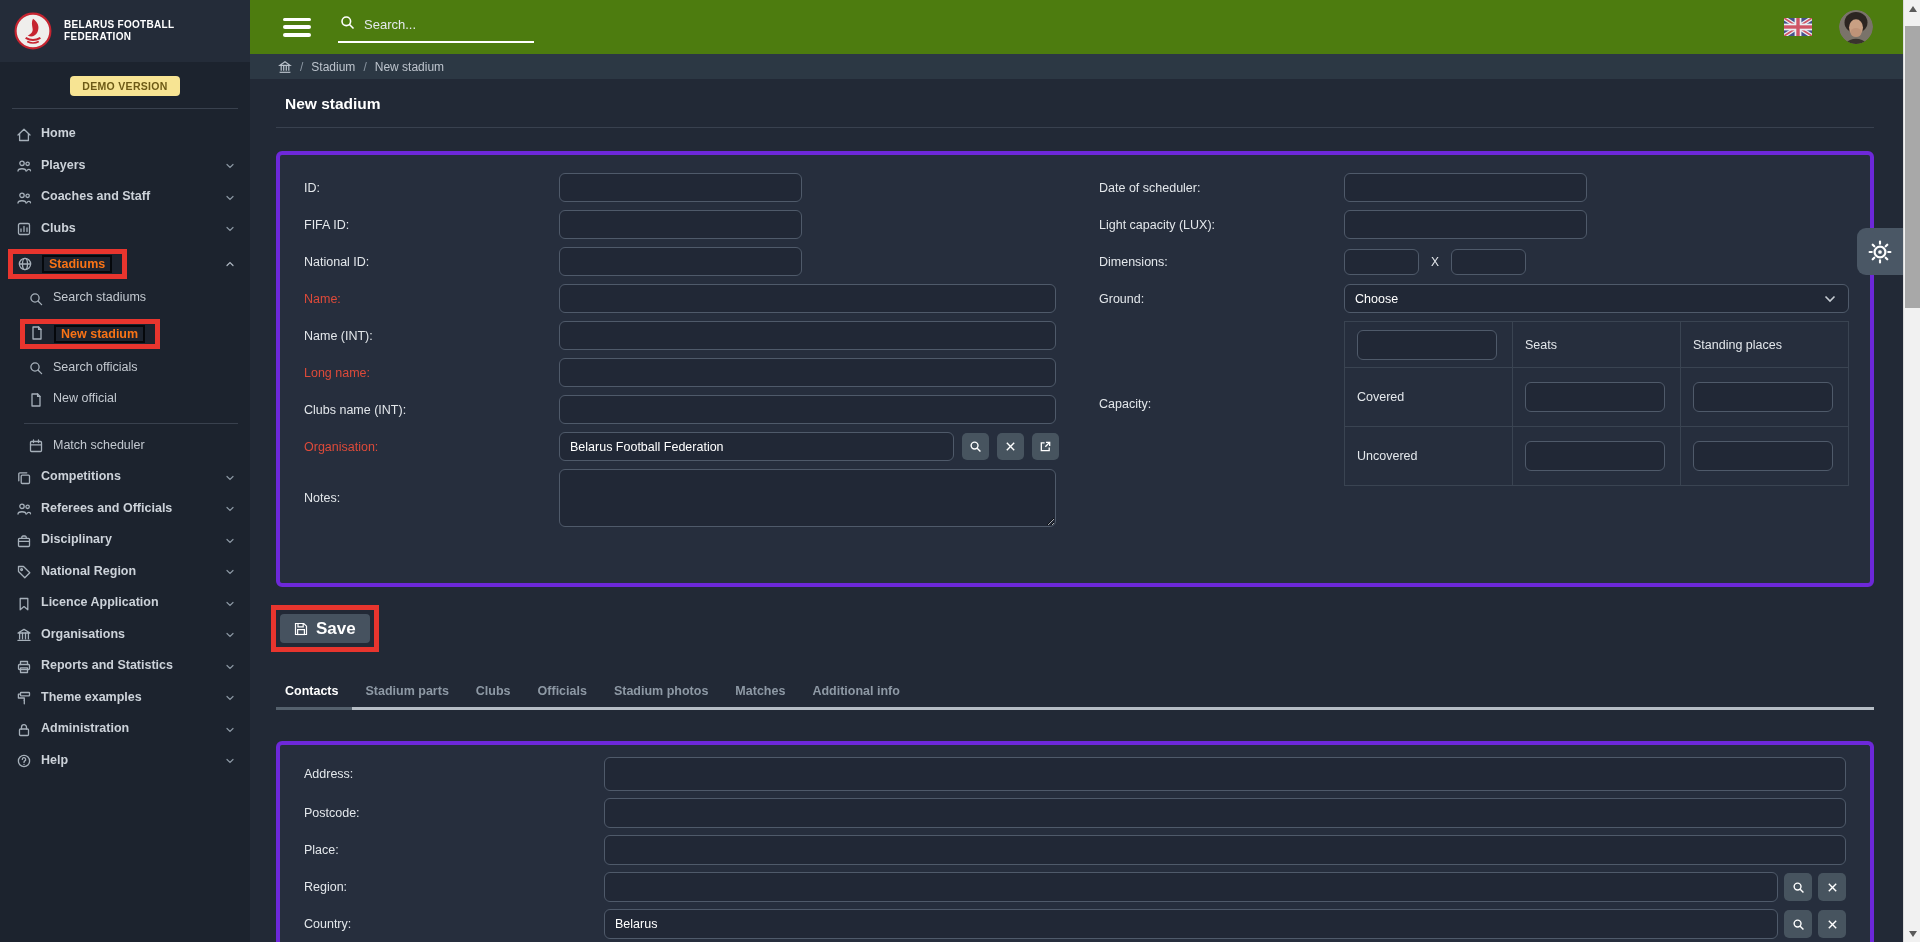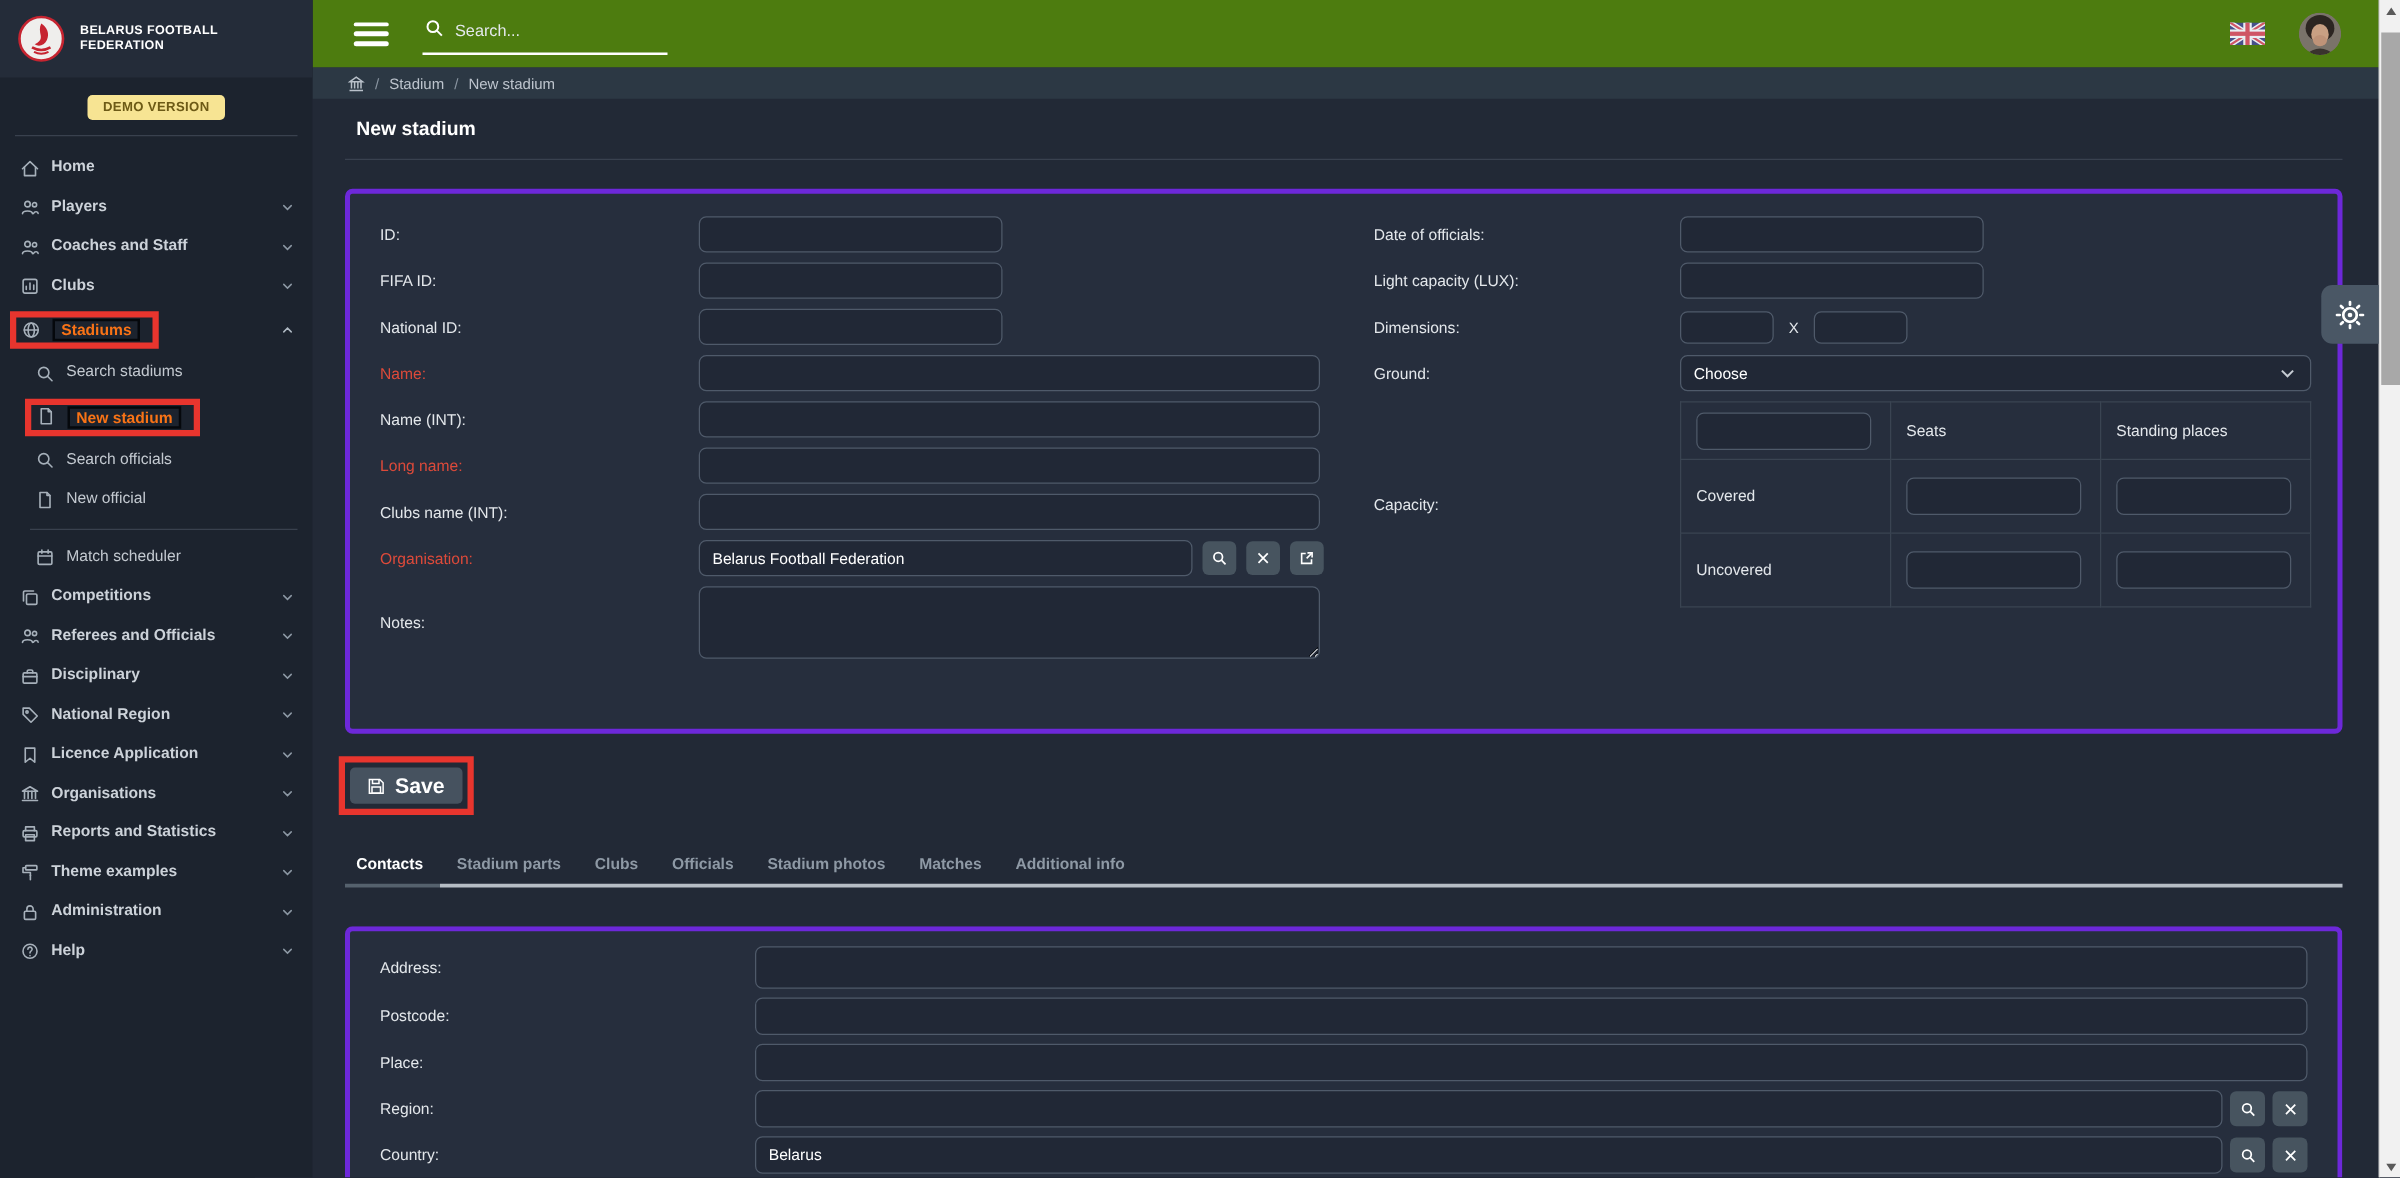--- a/index.html
+++ b/index.html
@@ -557,21 +557,21 @@
               </button>
           </div>
           <div class="row notes-row">
               <label>Notes:</label>
             <textarea class="inp notes-area" style=""></textarea>
             </div>
         </div>
 
         <div class="fcol-right">
           <div class="row">
-              <label>Date of officials:</label>
+              <label>Date of scheduler:</label>
             <input class="inp w-sm" value="" style="">
             </div>
           <div class="row">
               <label>Light capacity (LUX):</label>
             <input class="inp w-sm" value="" style="">
             </div>
           <div class="row">
               <label>Dimensions:</label>
             <input class="inp dim-inp" value="" style="">
             <span class="dim-x">X</span>

